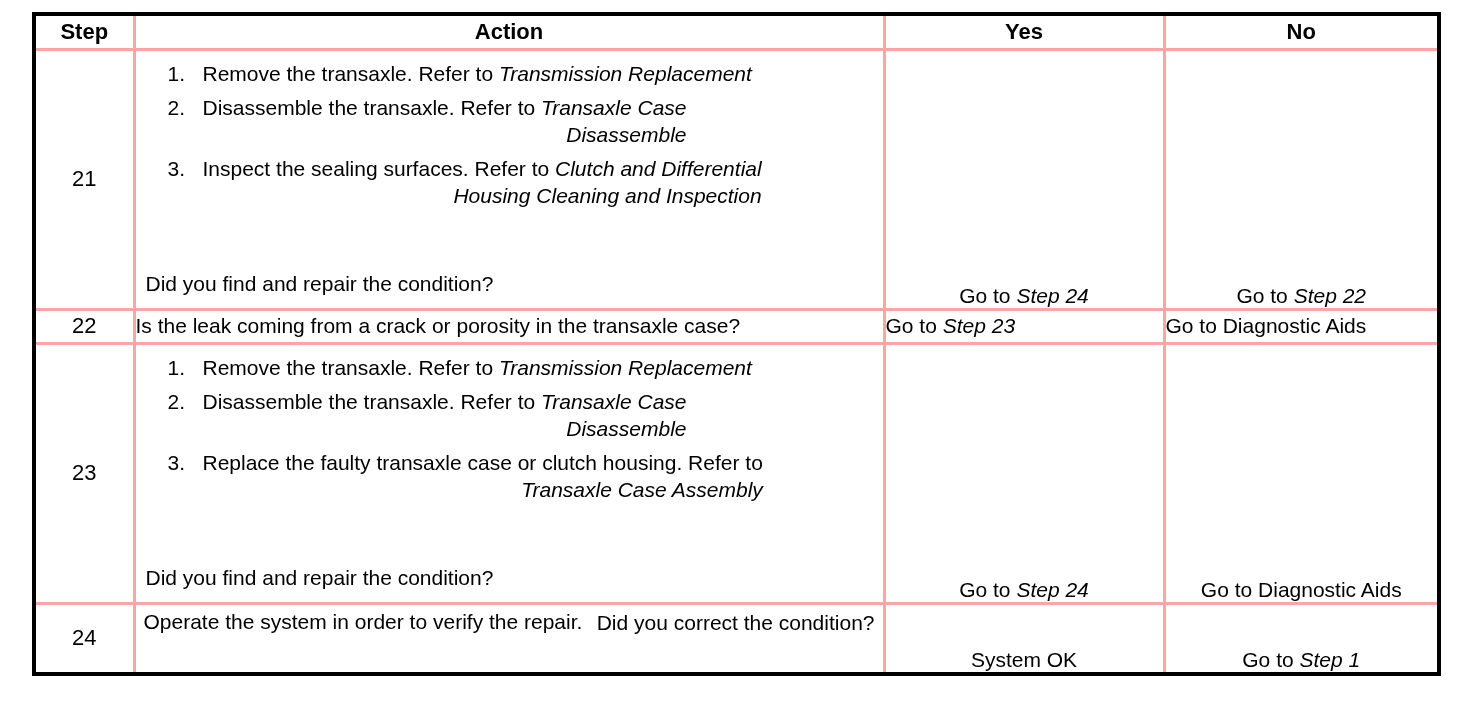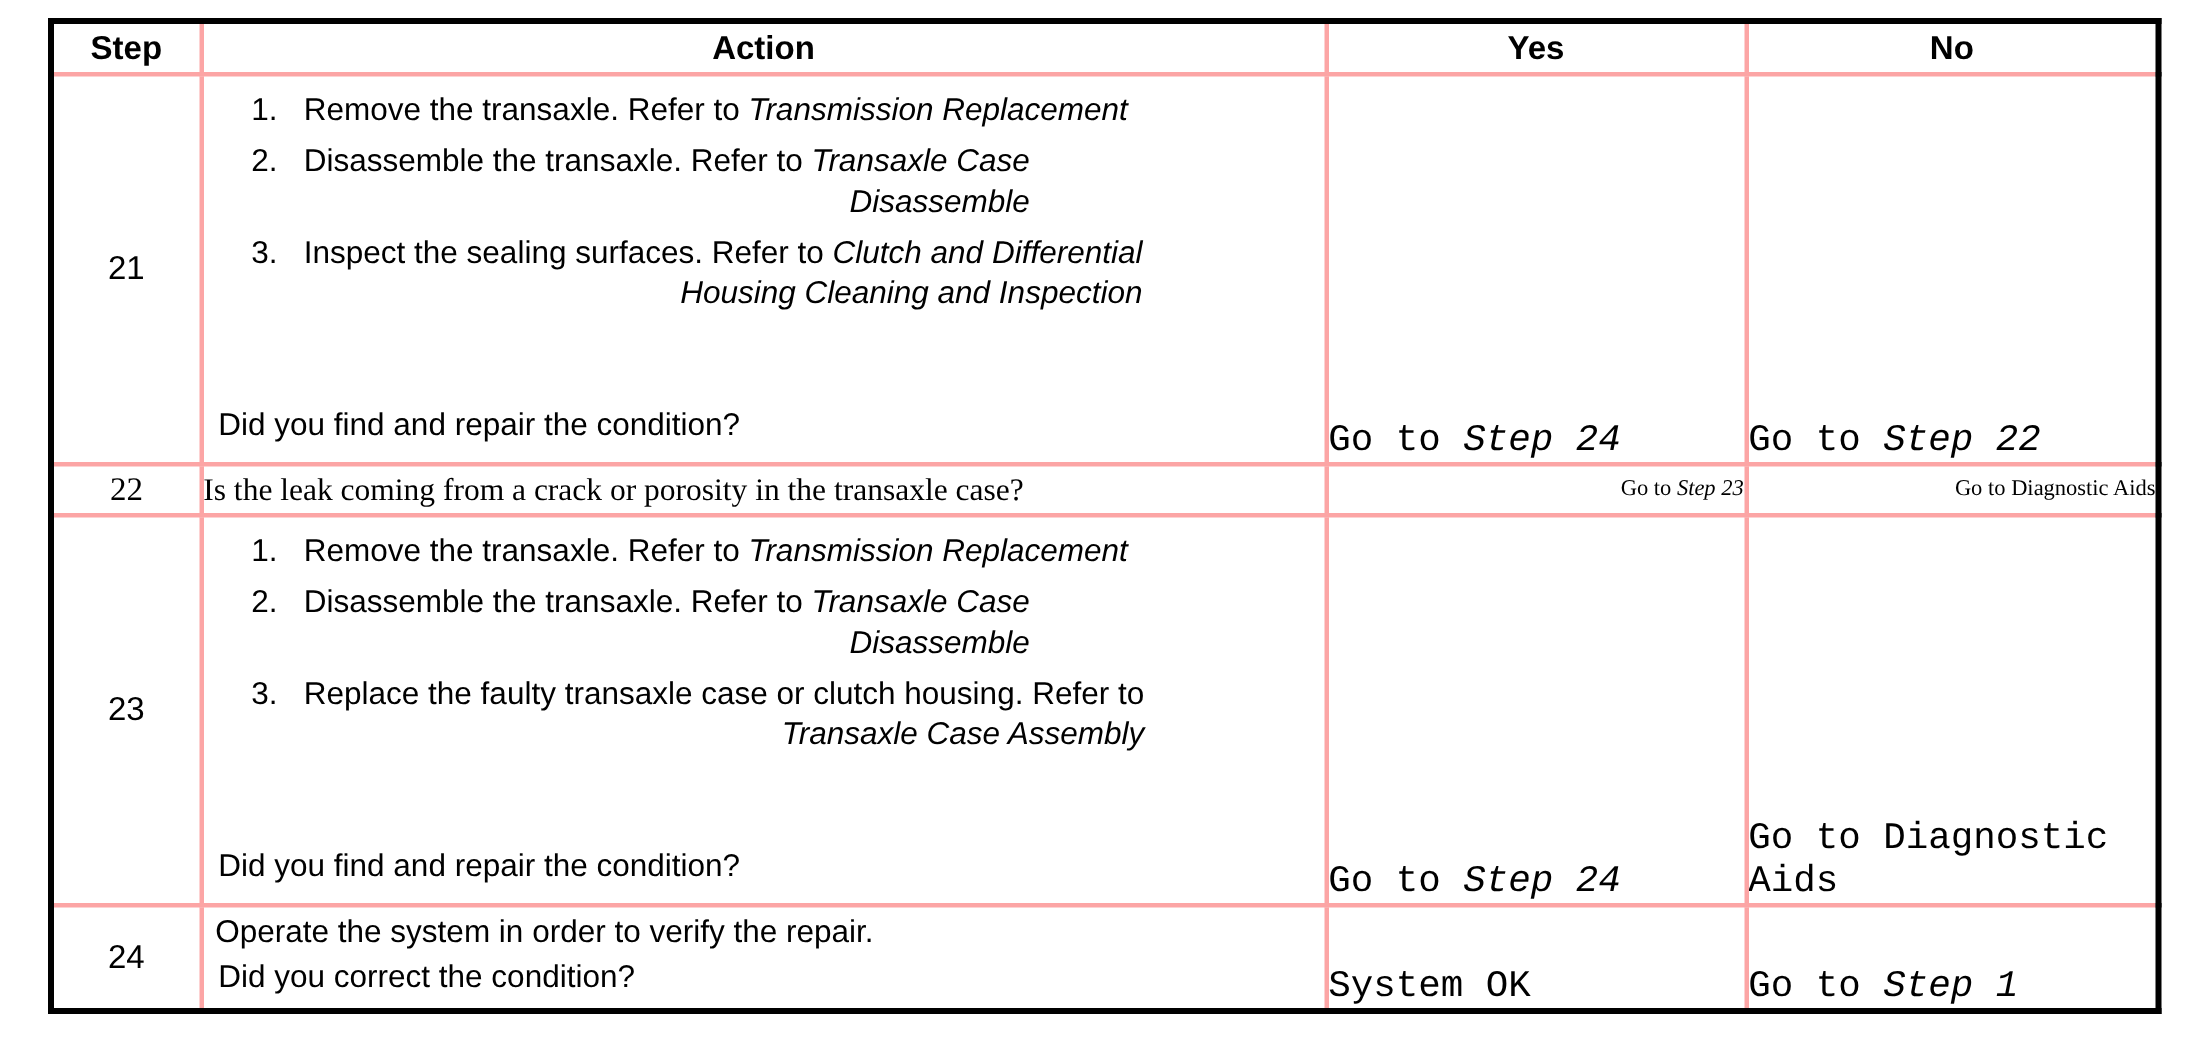--- a/index.html
+++ b/index.html
@@ -26,21 +26,21 @@
   }
   th.hdr {
     height: 35px;
     font-size: 22px;
     font-weight: bold;
     text-align: center;
     vertical-align: middle;
     padding: 2px 0;
   }
   tr.row-tall  { height: 260px; }
-  tr.row-short { height: 34px; font-family: Liberation Serif, serif; }
+  tr.row-short { height: 34px; }
   tr.row-24    { height: 71px; }
 
   td.step-cell {
     text-align: center;
     vertical-align: middle;
     font-size: 22px;
   }
   td.action-cell { vertical-align: top; }
   .action-inner {
     display: flex;
@@ -69,36 +69,36 @@
     line-height: 25px;
     padding-left: 2px;
   }
   td.action-simple {
     font-size: 21px;
     vertical-align: middle;
     padding: 3px 8px;
   }
   .inner-24 {
     display: flex;
-    flex-direction: column;
+    flex-direction: row;
     justify-content: space-between;
     height: 64px;
     padding: 5px 8px 5px 8px;
     font-size: 21px;
   }
   td.answer-cell {
+    text-align: center;
     vertical-align: bottom;
-    font-size: 25px;
+    font-size: 21px;
     padding: 4px 4px 9px 4px;
-    font-family: Liberation Mono, monospace;
   }
   td.answer-mid {
-    text-align: right;
+    text-align: left;
     vertical-align: middle;
-    font-size: 15px;
+    font-size: 21px;
     padding: 2px 4px;
   }
 </style>
 </head>
 <body>
 
 <div class="sheet">
   <table class="diag">
     <colgroup>
       <col style="width:100px">

